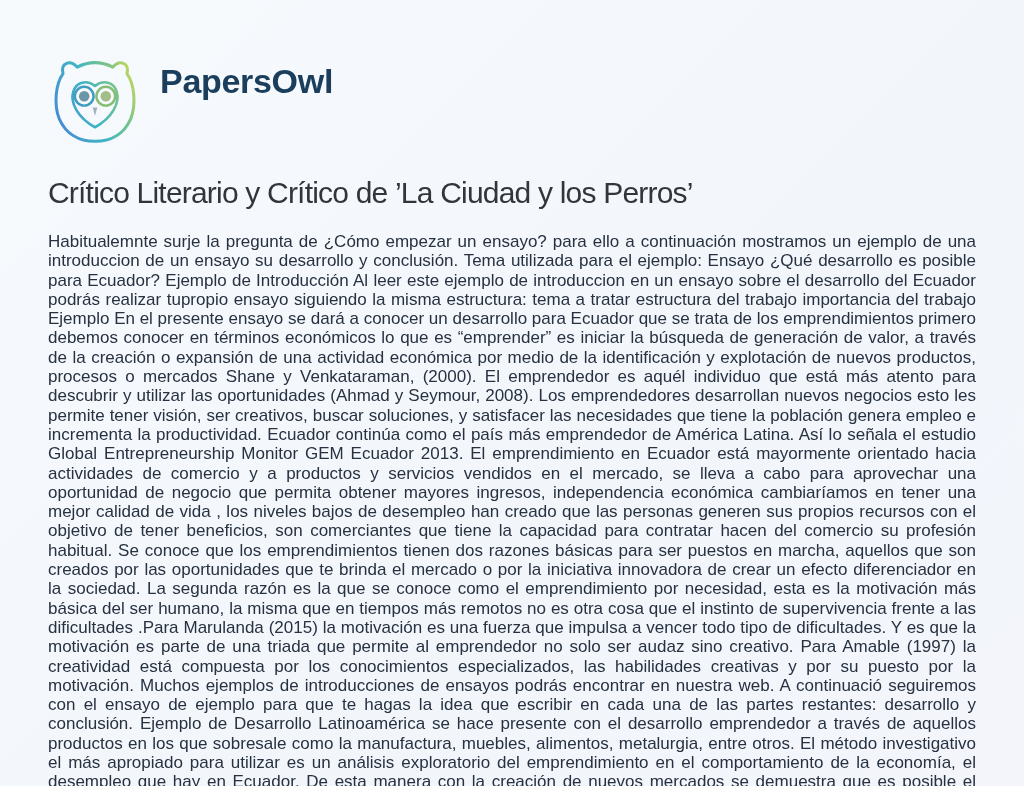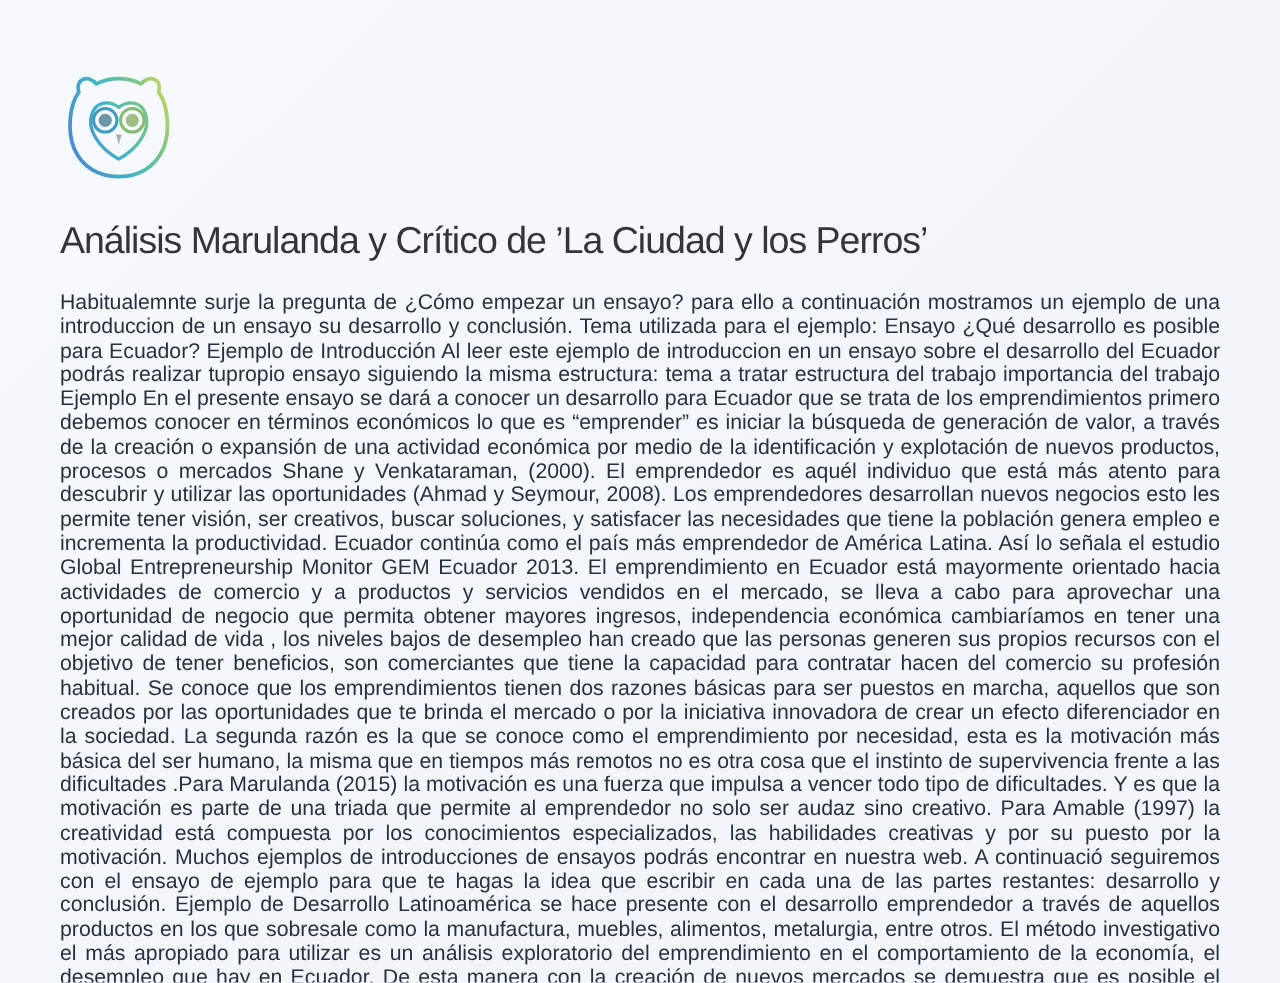--- a/index.html
+++ b/index.html
@@ -84,20 +84,21 @@
         <circle cx="38.5" cy="46" r="10" stroke="#3f9bbf" stroke-width="2.6" fill="none"></circle>
         <circle cx="38.5" cy="46" r="5.6" fill="#6d97a8"></circle>
 
         <circle cx="61.5" cy="46" r="10" stroke="#86bd74" stroke-width="2.6" fill="none"></circle>
         <circle cx="61.5" cy="46" r="5.6" fill="#a3bd88"></circle>
 
         <path d="M47.6,58 L52.4,58 L50,67 Z" fill="#9fb2bd"></path>
       </svg>
     </div>
     <div class="header-texts">
+      <div class="brand-name">PapersOwl</div>
     </div>
   </div>
 
-  <h1 class="article-title">Análisis Marulanda y Crítico de ’La Ciudad y los Perros’</h1>
+  <h1 class="article-title">Crítico Literario y Crítico de ’La Ciudad y los Perros’</h1>
 
   <p class="article-body">Habitualemnte surje la pregunta de ¿Cómo empezar un ensayo? para ello a continuación mostramos un ejemplo de una introduccion de un ensayo su desarrollo y conclusión. Tema utilizada para el ejemplo: Ensayo ¿Qué desarrollo es posible para Ecuador? Ejemplo de Introducción Al leer este ejemplo de introduccion en un ensayo sobre el desarrollo del Ecuador podrás realizar tupropio ensayo siguiendo la misma estructura:  tema a tratar estructura del trabajo importancia del trabajo Ejemplo En el presente ensayo se dará a conocer un desarrollo para Ecuador que se trata de los emprendimientos primero debemos conocer en términos económicos lo que es “emprender” es iniciar la búsqueda de generación de valor, a través de la creación o expansión de una actividad económica por medio de la identificación y explotación de nuevos productos, procesos o mercados Shane y Venkataraman, (2000). El emprendedor es aquél individuo que está más atento para descubrir y utilizar las oportunidades (Ahmad y Seymour, 2008). Los emprendedores desarrollan nuevos negocios esto les permite tener visión, ser creativos, buscar soluciones, y satisfacer las necesidades que tiene la población genera empleo e incrementa la productividad. Ecuador continúa como el país más emprendedor de América Latina. Así lo señala el estudio Global Entrepreneurship Monitor GEM Ecuador 2013. El emprendimiento en Ecuador está mayormente orientado hacia actividades de comercio y a productos y servicios vendidos en el mercado, se lleva a cabo para aprovechar una oportunidad de negocio que permita obtener mayores ingresos, independencia económica cambiaríamos en tener una mejor calidad de vida , los niveles bajos de desempleo han creado que las personas generen sus propios recursos con el objetivo de tener beneficios, son comerciantes que tiene la capacidad para contratar hacen del comercio su profesión habitual. Se conoce que los emprendimientos tienen dos razones básicas para ser puestos en marcha, aquellos que son creados por las oportunidades que te brinda el mercado o por la iniciativa innovadora de crear un efecto diferenciador en la sociedad. La segunda razón es la que se conoce como el emprendimiento por necesidad, esta es la motivación más básica del ser humano, la misma que en tiempos más remotos no es otra cosa que el instinto de supervivencia frente a las dificultades .Para Marulanda (2015) la motivación es una fuerza que impulsa a vencer todo tipo de dificultades. Y es que la motivación es parte de una triada que permite al emprendedor no solo ser audaz sino creativo. Para Amable (1997) la creatividad está compuesta por los conocimientos especializados, las habilidades creativas y por su puesto por la motivación. Muchos ejemplos de introducciones de ensayos podrás encontrar en nuestra web. A continuació seguiremos con el ensayo de ejemplo para que te hagas la idea que escribir en cada una de las partes restantes: desarrollo y conclusión. Ejemplo de Desarrollo Latinoamérica se hace presente con el desarrollo emprendedor a través de aquellos productos en los que sobresale como la manufactura, muebles, alimentos, metalurgia, entre otros. El método investigativo el más apropiado para utilizar es un análisis exploratorio del emprendimiento en el comportamiento de la economía, el desempleo que hay en Ecuador. De esta manera con la creación de nuevos mercados se demuestra que es posible el incremento de la productividad, creación</p>
 
 </div>
 
 </body></html>

